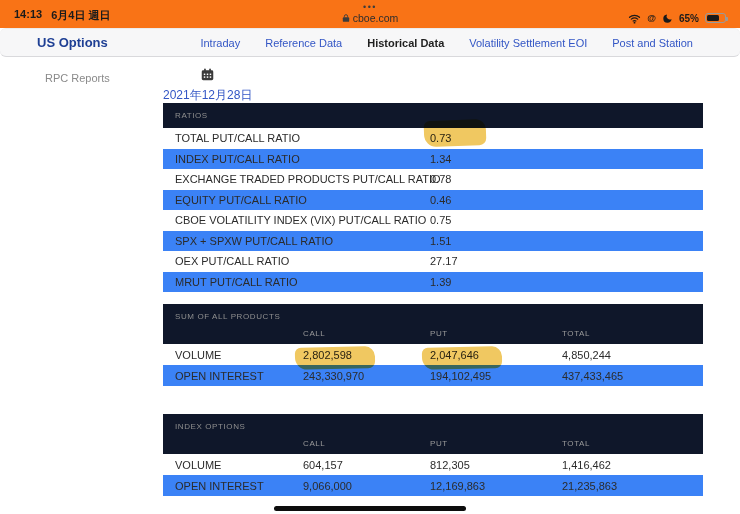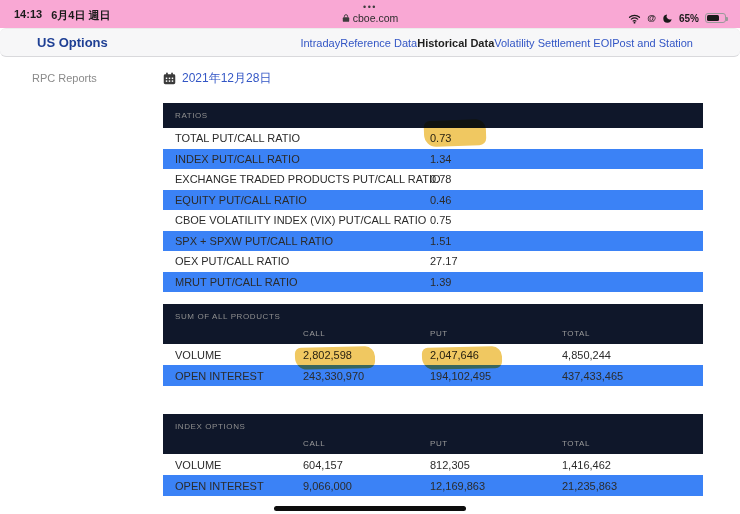--- a/index.html
+++ b/index.html
@@ -5,48 +5,48 @@
   * { box-sizing: border-box; }
   html,body { margin:0; padding:0; }
   body {
     width:740px; height:514px; overflow:hidden; position:relative;
     background:#ffffff; font-family:"Liberation Sans", sans-serif;
     -webkit-font-smoothing:antialiased;
   }
 
   
   .status-bar { position:absolute; top:0; left:0; right:0; height:28px;
-    background:#f9a8d4; display:flex; justify-content:space-between;
+    background:#f97316; display:flex; justify-content:space-between;
     padding:6px 14px 0 14px; }
   .sb-left { display:flex; gap:9px; font-size:11px; font-weight:700; color:#1b1b1b; padding-top:2px; }
   .sb-center { position:absolute; left:0; right:0; top:3px; display:flex; flex-direction:column; align-items:center; }
   .dots { font-size:9px; letter-spacing:1.5px; color:#3c3c3c; line-height:8px; cursor:pointer; }
   .url-row { display:flex; align-items:center; gap:3px; font-size:10.5px; color:#2e2e2e; margin-top:1px; cursor:pointer; }
   .sb-right { display:flex; align-items:center; gap:6px; padding-top:2px; font-size:10px; font-weight:700; color:#1b1b1b; }
   .at-glyph { font-size:9px; font-weight:700; }
   .battery { width:21px; height:10px; border:1px solid #9a9a9a; border-radius:3px; position:relative; }
   .battery .fill { position:absolute; top:1px; left:1px; bottom:1px; background:#1a1a1a; border-radius:1.5px; }
   .battery::after { content:""; position:absolute; right:-3px; top:2.5px; width:2px; height:4px; background:#9a9a9a; border-radius:0 1px 1px 0; }
 
   
   .nav-bar { position:absolute; top:28px; left:0; right:0; height:29px;
     background:#f7f7f8; border-top:1px solid #ececec; border-bottom:1px solid #d9d9dc;
     display:flex; align-items:center; justify-content:space-between; padding:0 47px 0 37px;border-radius:6px; }
   .brand { font-size:13px; font-weight:700; color:#1e3f94; cursor:pointer; }
-  .tabs { display:flex; }
+  .tabs { display:flex; gap:25px; }
   .tab { font-size:11px; color:#3356c5; cursor:pointer; white-space:nowrap; }
   .tab.active { color:#1f1f1f; font-weight:700; }
 
   
-  .sidebar-item { position:absolute; left:32px; top:72px; font-size:11px; color:#8a8a8a; cursor:pointer; }
+  .sidebar-item { position:absolute; left:45px; top:72px; font-size:11px; color:#8a8a8a; cursor:pointer; }
 
   
   .main { position:absolute; left:163px; top:60px; width:540px; }
   .date-picker { display:flex; align-items:center; gap:6px; margin-top:8px; height:20px;
-    font-size:12px; color:#3356c5; cursor:pointer; width:max-content; }
+    font-size:12px; color:#3356c5; cursor:pointer; width:max-content;flex-direction:column; }
 
   .table { margin-top:15px; position:relative; }
   .band { background:#0f172a; }
   .band-title { font-size:8px; letter-spacing:.6px; color:#8f8f8f; padding-left:12px; }
   .ratios .band { height:25px; display:flex; align-items:center; }
 
   .t-row { display:grid; padding-left:12px; align-items:center; }
   .ratios .t-row { grid-template-columns:255px 1fr; height:20.5px; }
   .products .t-row { grid-template-columns:128px 127px 132px 1fr; height:21px; }
   .t-row.stripe { background:#3b82f6; }

